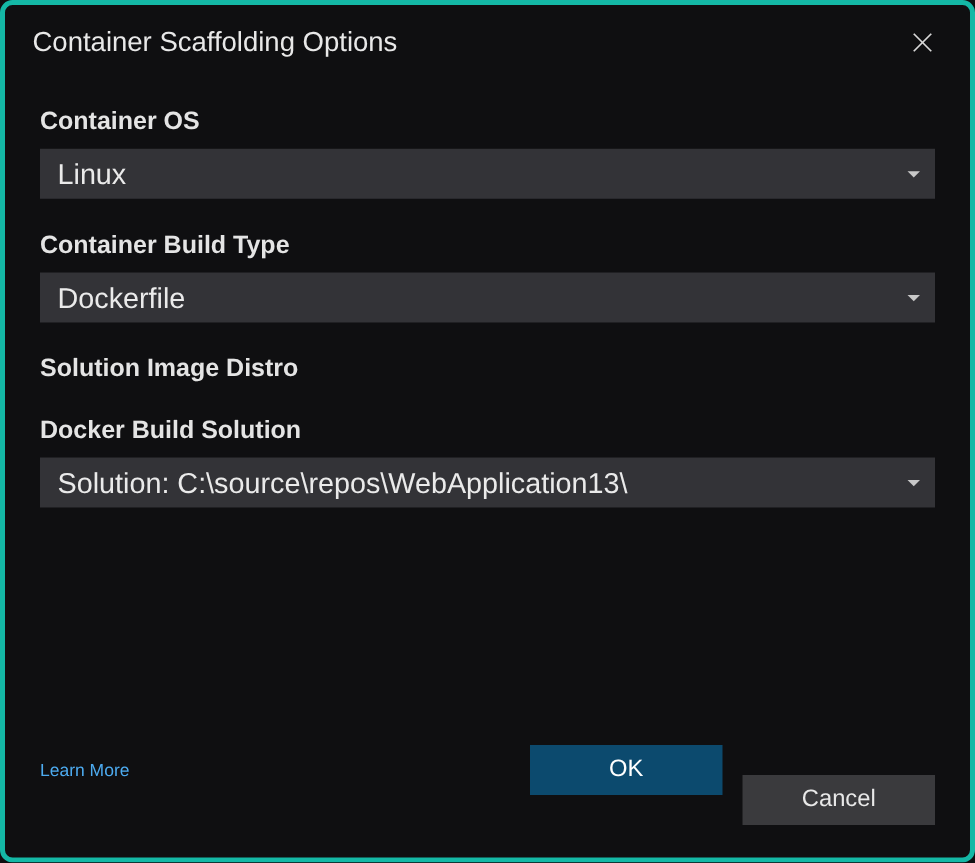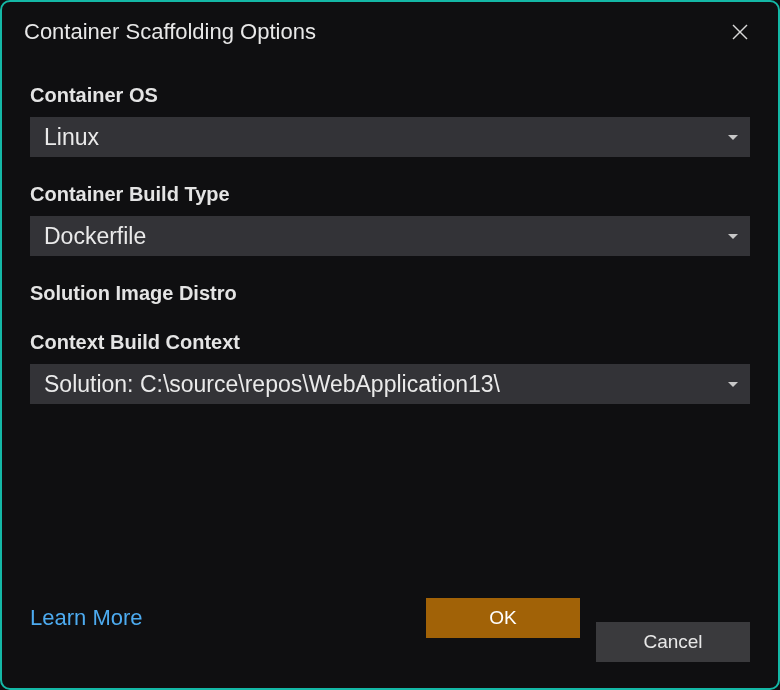--- a/index.html
+++ b/index.html
@@ -11,21 +11,21 @@
       width: 780px;
       height: 690px;
       background: #0f0f11;
       font-family: "Segoe UI", Arial, sans-serif;
       overflow: hidden;
     }
     .dialog {
       width: 780px;
       height: 690px;
       background: #0f0f11;
-      border: 2px solid #14b8a6;
+      border: 4px solid #14b8a6;
       border-radius: 10px;
       display: flex;
       flex-direction: column;
       position: relative;
     }
     .titlebar {
       display: flex;
       align-items: center;
       justify-content: space-between;
       padding: 14px 22px 10px 22px;
@@ -89,40 +89,40 @@
       border-top: 5px solid #c8c8c8;
     }
     .footer {
       display: flex;
       align-items: center;
       padding: 0 28px 26px 28px;
       gap: 16px;
     }
     .learn-more {
       color: #4dabf0;
-      font-size: 22px;
+      font-size: 14px;
       font-weight: 400;
       cursor: pointer;
       text-decoration: none;
       margin-right: auto;
     }
     .btn {
       height: 40px;
       width: 154px;
       display: flex;
       align-items: center;
       justify-content: center;
       font-size: 19px;
       font-weight: 400;
       cursor: pointer;
       border: none;
       font-family: inherit;
     }
     .btn-primary {
-      background: #a16207;
+      background: #0c4a6e;
       color: #ffffff;
     }
     .btn-secondary {
       background: #3a3a3d;
       color: #e8e8e8;
       margin-top: 48px;
     }
   </style>
 </head>
 <body>
@@ -154,21 +154,21 @@
         <span class="select-value">Dockerfile</span>
         <span class="select-arrow"></span>
       </div>
     </div>
 
     <div class="field">
       <div class="field-label">Solution Image Distro</div>
     </div>
 
     <div class="field">
-      <div class="field-label">Context Build Context</div>
+      <div class="field-label">Docker Build Solution</div>
       <div class="select">
         <span class="select-value">Solution: C:\source\repos\WebApplication13\</span>
         <span class="select-arrow"></span>
       </div>
     </div>
 
   </div>
 
   <div class="footer">
     <a class="learn-more">Learn More</a>

